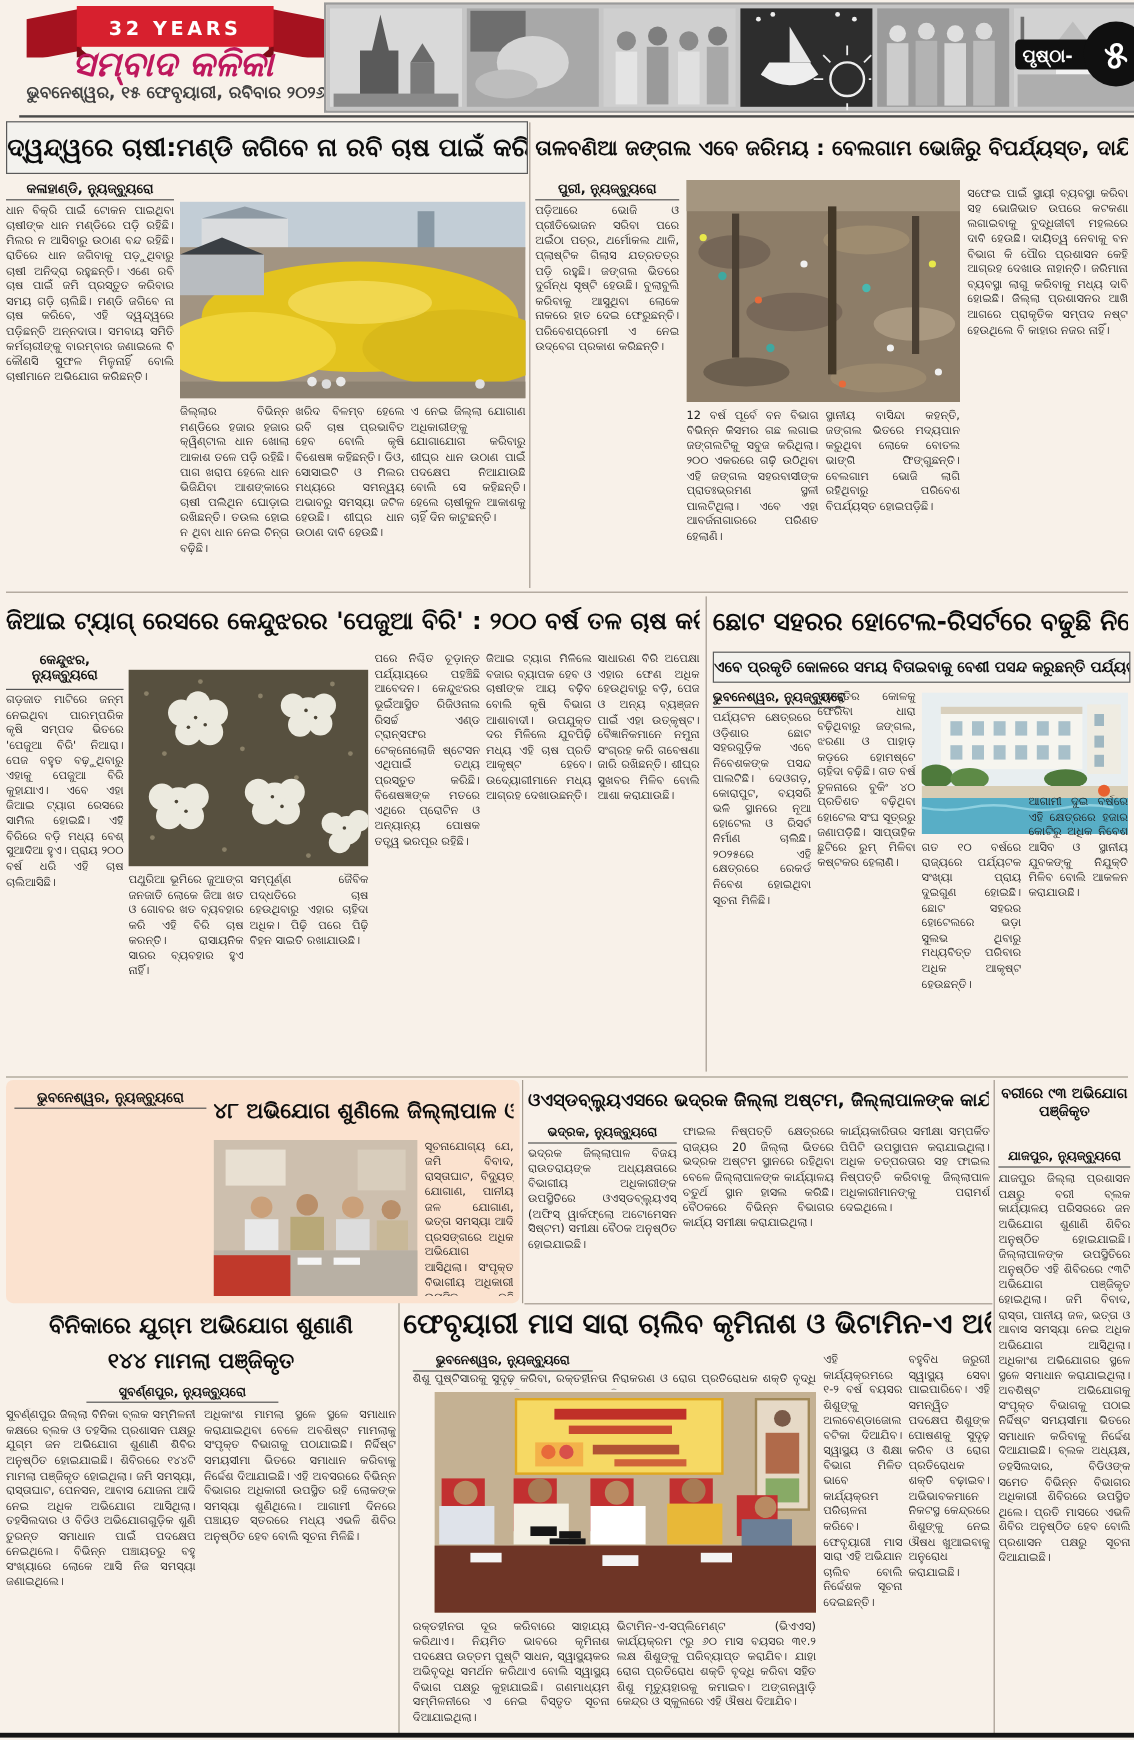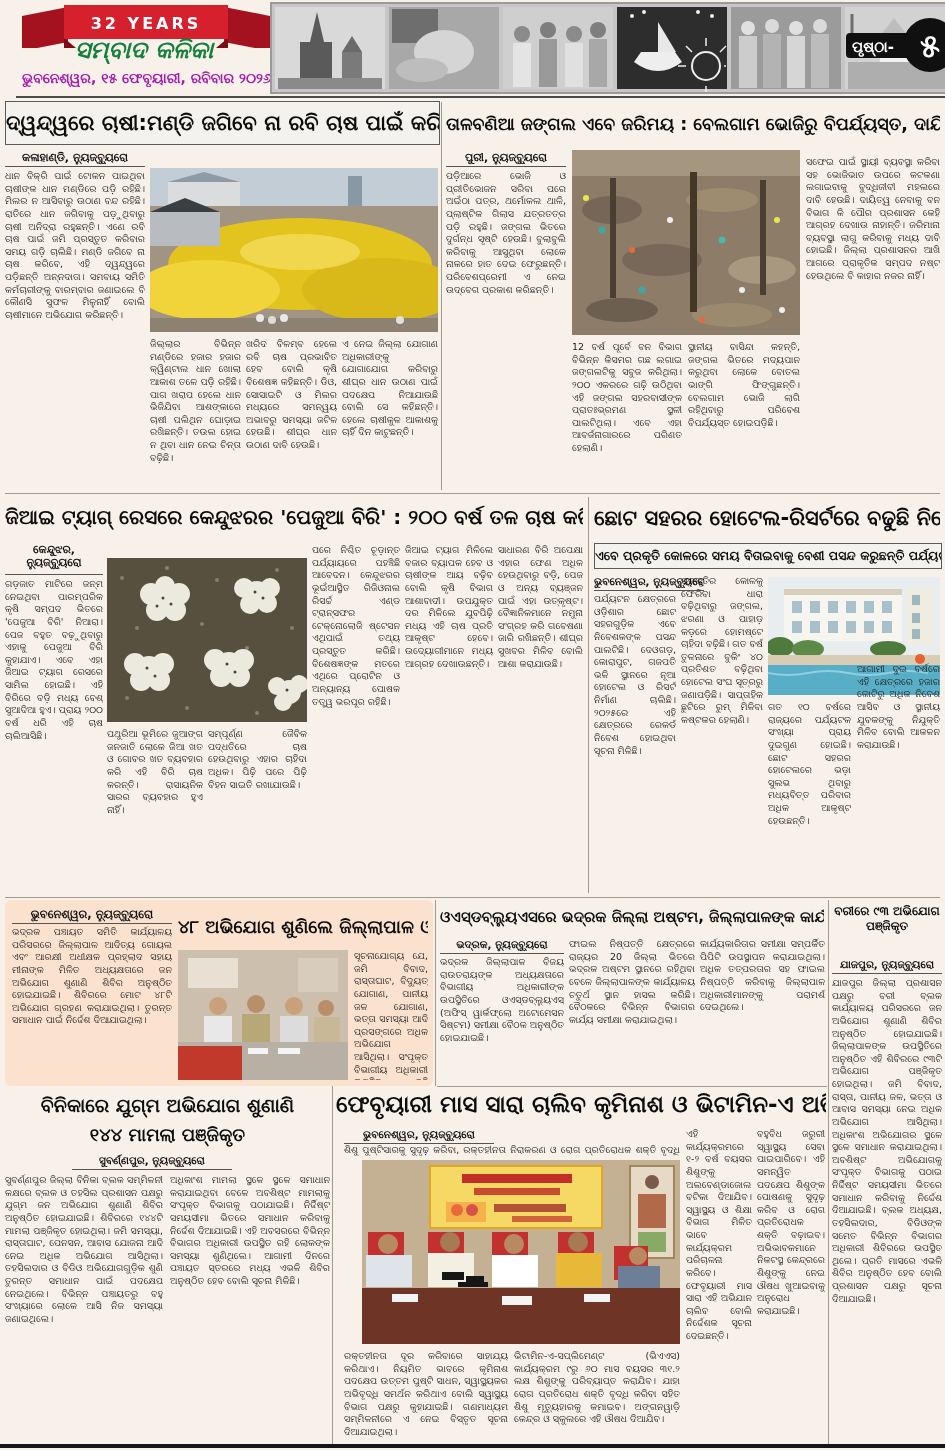--- a/index.html
+++ b/index.html
@@ -25,24 +25,24 @@
 
     <svg class="abs" style="left:6px;top:2px;" width="248" height="46" viewBox="0 0 248 46">
       <polygon points="0,14 46,5 46,40 0,49" fill="#a5121f"></polygon>
       <polygon points="248,14 202,5 202,40 248,49" fill="#a5121f"></polygon>
       <polygon points="42,36 54,46 42,46" fill="#7c0d16"></polygon>
       <polygon points="206,36 194,46 206,46" fill="#7c0d16"></polygon>
       <rect x="42" y="3" width="164" height="34" fill="#d7202e"></rect>
       <text x="124" y="27" text-anchor="middle" fill="#ffffff" font-size="16" font-weight="bold" letter-spacing="3">32 YEARS</text>
     </svg>
 
-    <div class="abs" style="left:0;top:36px;width:256px;font-size:24px;font-weight:bold;color:#15803d;
+    <div class="abs" style="left:0;top:36px;width:256px;font-size:29px;font-weight:bold;color:#be185d;
                 text-align:center;white-space:nowrap;overflow:hidden;font-style:italic;">ସମ୍ବାଦ କଳିକା</div>
 
-    <div class="abs" style="left:0;top:70px;width:262px;font-size:14px;font-weight:bold;color:#a21caf;
+    <div class="abs" style="left:0;top:70px;width:262px;font-size:14px;font-weight:bold;color:#404040;
                 text-align:center;white-space:nowrap;overflow:hidden;">ଭୁବନେଶ୍ୱର, ୧୫ ଫେବୃୟାରୀ, ରବିବାର ୨୦୨୬</div>
 
     <svg class="abs photo" style="left:254px;top:2px;border:2px solid #9a9a9a;" width="687" height="88" viewBox="0 0 687 88">
       <rect width="687" height="88" fill="#c6c6c6"></rect>
 
       <g>
         <rect x="3" y="3" width="110" height="82" fill="#d9d9d9"></rect>
         <polygon points="28,80 28,38 38,38 45,8 52,38 60,38 60,80" fill="#5a5a5a"></polygon>
         <rect x="70" y="48" width="20" height="32" fill="#7a7a7a"></rect>
         <polygon points="70,48 80,32 90,48" fill="#6a6a6a"></polygon>
@@ -258,21 +258,21 @@
     <div class="abs col" style="left:405px;top:544px;width:88px;height:349px;">ଜିଆଇ ଟ୍ୟାଗ ମିଳିଲେ ବଜାର ବ୍ୟାପକ ହେବ ଓ ଚାଷୀଙ୍କ ଆୟ ବଢ଼ିବ ବୋଲି କୃଷି ବିଭାଗ ଆଶାବାଦୀ। ଉପଯୁକ୍ତ ଦର ମିଳିଲେ ଯୁବପିଢ଼ି ମଧ୍ୟ ଏହି ଚାଷ ପ୍ରତି ଆକୃଷ୍ଟ ହେବେ। ଉଦ୍ୟୋଗୀମାନେ ମଧ୍ୟ ଆଗ୍ରହ ଦେଖାଉଛନ୍ତି।</div>
     <div class="abs col" style="left:498px;top:544px;width:85px;height:349px;">ସାଧାରଣ ବିରି ଅପେକ୍ଷା ଏହାର ଫେଣ ଅଧିକ ହେଉଥିବାରୁ ବଡ଼ି, ପେଜ ଓ ଅନ୍ୟ ବ୍ୟଞ୍ଜନ ପାଇଁ ଏହା ଉତ୍କୃଷ୍ଟ। ବୈଜ୍ଞାନିକମାନେ ନମୁନା ସଂଗ୍ରହ କରି ଗବେଷଣା ଜାରି ରଖିଛନ୍ତି। ଶୀଘ୍ର ସୁଖବର ମିଳିବ ବୋଲି ଆଶା କରାଯାଉଛି।</div>
   </div>
 
   <div class="abs vrule" style="left:588px;top:497px;height:396px;"></div>
 
   <div>
     <div class="abs art-h" style="left:594px;top:499px;width:346px;height:38px;font-size:21px;line-height:38px;">ଛୋଟ ସହରର ହୋଟେଲ-ରିସର୍ଟରେ ବଢୁଛି ନିବେଶ</div>
     <div class="abs art-h boxed" style="left:594px;top:543px;width:346px;height:24px;font-size:12.5px;line-height:24px;">ଏବେ ପ୍ରକୃତି କୋଳରେ ସମୟ ବିତାଇବାକୁ ବେଶୀ ପସନ୍ଦ କରୁଛନ୍ତି ପର୍ଯ୍ୟଟକ</div>
     <div class="abs byline" style="left:594px;top:575px;width:110px;font-size:10.5px;">ଭୁବନେଶ୍ୱର, ନ୍ୟୁଜ୍‌ବ୍ୟୁରୋ</div>
-    <div class="abs col" style="left:594px;top:593px;width:82px;height:300px;">ପର୍ଯ୍ୟଟନ କ୍ଷେତ୍ରରେ ଓଡ଼ିଶାର ଛୋଟ ସହରଗୁଡ଼ିକ ଏବେ ନିବେଶକଙ୍କ ପସନ୍ଦ ପାଲଟିଛି। ଦେଓଗଡ଼, କୋରାପୁଟ, ଗଜପତି ଭଳି ସ୍ଥାନରେ ନୂଆ ହୋଟେଲ ଓ ରିସର୍ଟ ନିର୍ମାଣ ଚାଲିଛି। ୨୦୨୫ରେ ଏହି କ୍ଷେତ୍ରରେ ରେକର୍ଡ ନିବେଶ ହୋଇଥିବା ସୂଚନା ମିଳିଛି।</div>
+    <div class="abs col" style="left:594px;top:593px;width:82px;height:300px;">ପର୍ଯ୍ୟଟନ କ୍ଷେତ୍ରରେ ଓଡ଼ିଶାର ଛୋଟ ସହରଗୁଡ଼ିକ ଏବେ ନିବେଶକଙ୍କ ପସନ୍ଦ ପାଲଟିଛି। ଦେଓଗଡ଼, କୋରାପୁଟ, ବୟସରି ଭଳି ସ୍ଥାନରେ ନୂଆ ହୋଟେଲ ଓ ରିସର୍ଟ ନିର୍ମାଣ ଚାଲିଛି। ୨୦୨୫ରେ ଏହି କ୍ଷେତ୍ରରେ ରେକର୍ଡ ନିବେଶ ହୋଇଥିବା ସୂଚନା ମିଳିଛି।</div>
     <div class="abs col" style="left:681px;top:575px;width:82px;height:318px;">ପ୍ରକୃତିର କୋଳକୁ ଫେରିବା ଧାରା ବଢ଼ିଥିବାରୁ ଜଙ୍ଗଲ, ଝରଣା ଓ ପାହାଡ଼ କଡ଼ରେ ହୋମଷ୍ଟେ ଚାହିଦା ବଢ଼ିଛି। ଗତ ବର୍ଷ ତୁଳନାରେ ବୁକିଂ ୪୦ ପ୍ରତିଶତ ବଢ଼ିଥିବା ହୋଟେଲ ସଂଘ ସୂତ୍ରରୁ ଜଣାପଡ଼ିଛି। ସାପ୍ତାହିକ ଛୁଟିରେ ରୁମ୍ ମିଳିବା କଷ୍ଟକର ହେଲାଣି।</div>
     <svg class="abs photo" style="left:768px;top:577px;" width="172" height="118" viewBox="0 0 172 118">
       <rect width="172" height="118" fill="#e8eef0"></rect>
       <rect x="16" y="16" width="118" height="48" fill="#f6f5ef"></rect>
       <rect x="16" y="12" width="118" height="6" fill="#d8cfbc"></rect>
       <g fill="#a8c0ca">
           <rect x="24" y="24" width="10" height="12"></rect>
           <rect x="42" y="24" width="10" height="12"></rect>
         <rect x="60" y="24" width="10" height="12"></rect>
           <rect x="78" y="24" width="10" height="12"></rect>
@@ -300,21 +300,20 @@
       <circle cx="152" cy="82" r="5" fill="#e86030"></circle>
     </svg>
     <div class="abs col" style="left:768px;top:701px;width:83px;height:192px;">ଗତ ୧୦ ବର୍ଷରେ ରାଜ୍ୟରେ ପର୍ଯ୍ୟଟକ ସଂଖ୍ୟା ପ୍ରାୟ ଦୁଇଗୁଣ ହୋଇଛି। ଛୋଟ ସହରର ହୋଟେଲରେ ଭଡ଼ା ସୁଲଭ ଥିବାରୁ ମଧ୍ୟବିତ୍ତ ପରିବାର ଅଧିକ ଆକୃଷ୍ଟ ହେଉଛନ୍ତି।</div>
     <div class="abs col" style="left:857px;top:663px;width:83px;height:192px;">ଆଗାମୀ ଦୁଇ ବର୍ଷରେ ଏହି କ୍ଷେତ୍ରରେ ହଜାର କୋଟିରୁ ଅଧିକ ନିବେଶ ଆସିବ ଓ ସ୍ଥାନୀୟ ଯୁବକଙ୍କୁ ନିଯୁକ୍ତି ମିଳିବ ବୋଲି ଆକଳନ କରାଯାଉଛି।</div>
   </div>
 
   <div class="abs hrule" style="left:5px;top:897px;width:935px;"></div>
 
   <div class="abs" style="left:5px;top:900px;width:428px;height:186px;background:#fbe2cf;border-radius:6px;">
     <div class="abs byline" style="left:7px;top:7px;width:160px;font-size:11.5px;">ଭୁବନେଶ୍ୱର, ନ୍ୟୁଜ୍‌ବ୍ୟୁରୋ</div>
-    <div class="abs col" style="left:7px;top:26px;width:160px;height:154px;">ଭଦ୍ରକ ପଞ୍ଚାୟତ ସମିତି କାର୍ଯ୍ୟାଳୟ ପରିସରରେ ଜିଲ୍ଲାପାଳ ଆଦିତ୍ୟ ଗୋୟଲ ଏବଂ ଆରକ୍ଷୀ ଅଧୀକ୍ଷକ ପ୍ରହ୍ଲାଦ ସହାୟ ମୀନାଙ୍କ ମିଳିତ ଅଧ୍ୟକ୍ଷତାରେ ଜନ ଅଭିଯୋଗ ଶୁଣାଣି ଶିବିର ଅନୁଷ୍ଠିତ ହୋଇଯାଇଛି। ଶିବିରରେ ମୋଟ ୪୮ଟି ଅଭିଯୋଗ ଗ୍ରହଣ କରାଯାଇଥିଲା। ତୁରନ୍ତ ସମାଧାନ ପାଇଁ ନିର୍ଦ୍ଦେଶ ଦିଆଯାଇଥିଲା।</div>
     <div class="abs art-h" style="left:173px;top:8px;width:250px;height:38px;font-size:18px;line-height:38px;">୪୮ ଅଭିଯୋଗ ଶୁଣିଲେ ଜିଲ୍ଲାପାଳ ଓ ଏସ୍‌ପି</div>
     <svg class="abs photo" style="left:173px;top:50px;" width="170" height="130" viewBox="0 0 170 130">
       <rect width="170" height="130" fill="#cdbfae"></rect>
       <rect x="10" y="8" width="50" height="30" fill="#e8e0d2"></rect>
       <rect x="120" y="8" width="40" height="34" fill="#d8cdbc"></rect>
       <circle cx="40" cy="56" r="9" fill="#caa07a"></circle>
         <rect x="26" y="66" width="28" height="26" fill="#e8e8e8"></rect>
       <circle cx="78" cy="54" r="9" fill="#b98f6a"></circle>
         <rect x="64" y="64" width="28" height="28" fill="#b8a878"></rect>
       <circle cx="116" cy="56" r="9" fill="#caa07a"></circle>

